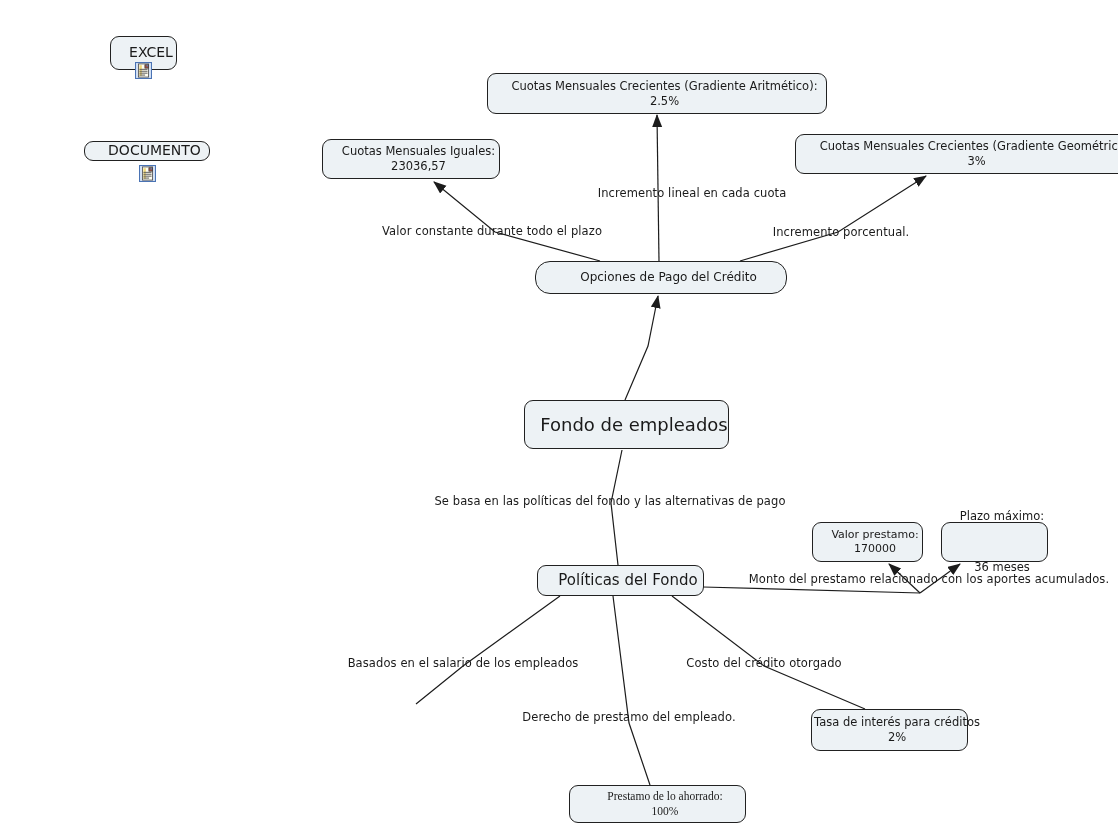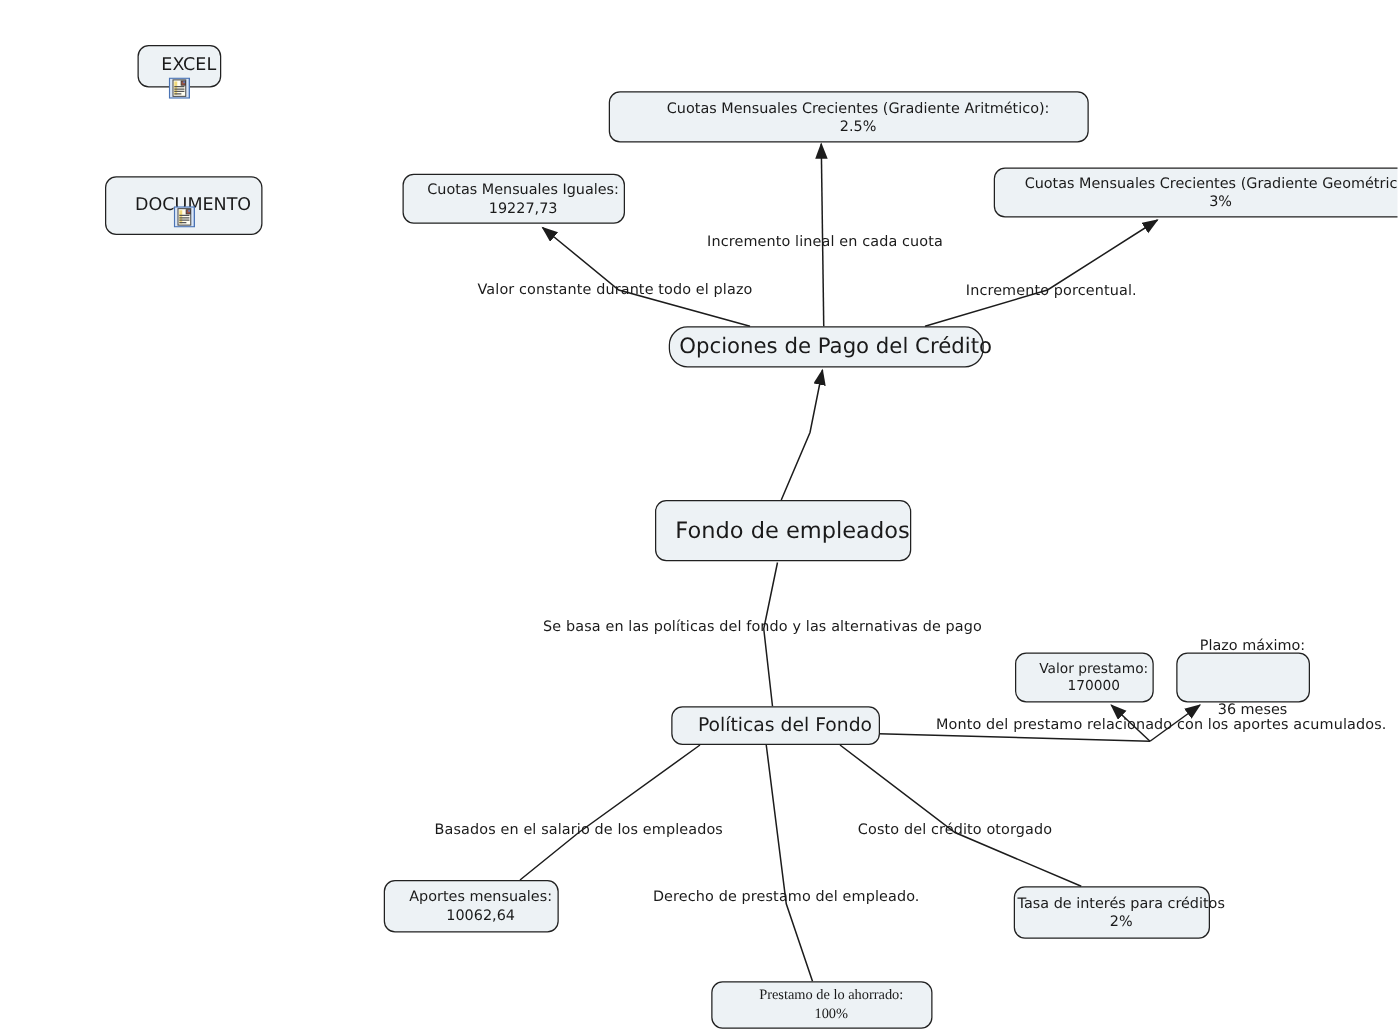--- a/index.html
+++ b/index.html
@@ -79,21 +79,21 @@
       <polyline points="625,400 648,346 658,296" marker-end="url(#arrowhead)"></polyline>
       <polyline points="622,450 611,503 618,565"></polyline>
       <polyline points="703,587 920,593"></polyline>
       <polyline points="920,593 889,564" marker-end="url(#arrowhead)"></polyline>
       <polyline points="920,593 960,564" marker-end="url(#arrowhead)"></polyline>
       <polyline points="560,596 463,666 416,704"></polyline>
       <polyline points="613,596 629,723 650,785"></polyline>
       <polyline points="672,596 764,666 865,709"></polyline>
     </svg>
 
-<span class="link-label" style="left: 660px; top: 193px;">Incremento lineal en cada cuota</span>
+<span class="link-label" style="left: 692px; top: 193px;">Incremento lineal en cada cuota</span>
     <span class="link-label" style="left: 492px; top: 231px;">Valor constante durante todo el plazo</span>
     <span class="link-label" style="left: 841px; top: 232px;">Incremento porcentual.</span>
     <span class="link-label" style="left: 610px; top: 501px;">Se basa en las políticas del fondo y las alternativas de pago</span>
     <span class="link-label" style="left: 929px; top: 579px;">Monto del prestamo relacionado con los aportes acumulados.</span>
     <span class="link-label" style="left: 463px; top: 663px;">Basados en el salario de los empleados</span>
     <span class="link-label" style="left: 629px; top: 717px;">Derecho de prestamo del empleado.</span>
     <span class="link-label" style="left: 764px; top: 663px;">Costo del crédito otorgado</span>
     <div class="node" style="left: 110px; top: 36px; width: 67px; height: 34px; font-size: 14px;">
       <div class="node-line">EXCEL</div>
     </div>
@@ -101,67 +101,63 @@
     <rect x="0.5" y="0.5" width="15" height="15" fill="#d9e6f8" stroke="#4a73b4" stroke-width="1"></rect>
     <rect x="3.2" y="1.8" width="9.6" height="12.4" fill="#fffdf0" stroke="#4d4d4d" stroke-width="0.8"></rect>
     <rect x="4.2" y="3" width="2.2" height="10" fill="#f0d879"></rect>
     <rect x="9.3" y="2.6" width="3.2" height="3.2" fill="#9c5244" stroke="#333333" stroke-width="0.6"></rect>
     <rect x="10.9" y="2.9" width="1.3" height="1.3" fill="#5d7fc0"></rect>
     <line x1="4.2" y1="6.9" x2="11.8" y2="6.9" stroke="#555555" stroke-width="0.9"></line>
     <line x1="4.2" y1="8.7" x2="11.8" y2="8.7" stroke="#555555" stroke-width="0.9"></line>
     <line x1="4.2" y1="10.5" x2="11.8" y2="10.5" stroke="#555555" stroke-width="0.9"></line>
     <line x1="4.2" y1="12.3" x2="9.5" y2="12.3" stroke="#555555" stroke-width="0.9"></line>
   </svg>
-    <div class="node" style="left: 84px; top: 141px; width: 126px; height: 47px; font-size: 14px;">
+    <div class="node" style="left: 84px; top: 141px; width: 126px; height: 20px; font-size: 14px;">
       <div class="node-line">DOCUMENTO</div>
     </div>
     <svg viewBox="0 0 16 16" width="17" height="17" class="resource-icon" style="left: 138.5px; top: 165px;">
     <rect x="0.5" y="0.5" width="15" height="15" fill="#d9e6f8" stroke="#4a73b4" stroke-width="1"></rect>
     <rect x="3.2" y="1.8" width="9.6" height="12.4" fill="#fffdf0" stroke="#4d4d4d" stroke-width="0.8"></rect>
     <rect x="4.2" y="3" width="2.2" height="10" fill="#f0d879"></rect>
     <rect x="9.3" y="2.6" width="3.2" height="3.2" fill="#9c5244" stroke="#333333" stroke-width="0.6"></rect>
     <rect x="10.9" y="2.9" width="1.3" height="1.3" fill="#5d7fc0"></rect>
     <line x1="4.2" y1="6.9" x2="11.8" y2="6.9" stroke="#555555" stroke-width="0.9"></line>
     <line x1="4.2" y1="8.7" x2="11.8" y2="8.7" stroke="#555555" stroke-width="0.9"></line>
     <line x1="4.2" y1="10.5" x2="11.8" y2="10.5" stroke="#555555" stroke-width="0.9"></line>
     <line x1="4.2" y1="12.3" x2="9.5" y2="12.3" stroke="#555555" stroke-width="0.9"></line>
   </svg>
-    <div class="node" style="left: 487px; top: 73px; width: 384px; height: 41px; font-size: 11.5px;">
+    <div class="node" style="left: 487px; top: 73px; width: 340px; height: 41px; font-size: 11.5px;">
       <div class="node-line">Cuotas Mensuales Crecientes (Gradiente Aritmético):</div>
       <div class="node-line">2.5%</div>
     </div>
     <div class="node" style="left: 322px; top: 139px; width: 178px; height: 40px; font-size: 11.5px;">
       <div class="node-line">Cuotas Mensuales Iguales:</div>
-      <div class="node-line">19227,73</div>
+      <div class="node-line">23036,57</div>
     </div>
     <div class="node" style="left: 795px; top: 134px; width: 348px; height: 40px; font-size: 11.5px;">
       <div class="node-line">Cuotas Mensuales Crecientes (Gradiente Geométrico):</div>
       <div class="node-line">3%</div>
     </div>
-    <div class="node" style="left: 535px; top: 261px; width: 252px; height: 33px; font-size: 17px; border-radius: 15px;">
+    <div class="node" style="left: 535px; top: 261px; width: 252px; height: 33px; font-size: 12px; border-radius: 15px;">
       <div class="node-line">Opciones de Pago del Crédito</div>
     </div>
     <div class="node" style="left: 524px; top: 400px; width: 205px; height: 49px; font-size: 18px;">
       <div class="node-line">Fondo de empleados</div>
     </div>
     <div class="node" style="left: 537px; top: 565px; width: 167px; height: 31px; font-size: 15px;">
       <div class="node-line">Políticas del Fondo</div>
     </div>
     <div class="node" style="left: 812px; top: 522px; width: 111px; height: 40px; font-size: 11px;">
       <div class="node-line">Valor prestamo:</div>
       <div class="node-line">170000</div>
     </div>
     <div class="node" style="left: 941px; top: 522px; width: 107px; height: 40px; font-size: 11.5px; gap: 36px;">
       <div class="node-line">Plazo máximo:</div>
       <div class="node-line">36 meses</div>
     </div>
-    <div class="node" style="left: 307px; top: 704px; width: 140px; height: 42px; font-size: 11.5px;">
-      <div class="node-line">Aportes mensuales:</div>
-      <div class="node-line">10062,64</div>
-    </div>
     <div class="node" style="left: 811px; top: 709px; width: 157px; height: 42px; font-size: 11.5px;">
       <div class="node-line">Tasa de interés para créditos</div>
       <div class="node-line">2%</div>
     </div>
     <div class="node" style="left: 569px; top: 785px; width: 177px; height: 38px; font-size: 11.5px; font-family: Liberation Serif, serif;">
       <div class="node-line">Prestamo de lo ahorrado:</div>
       <div class="node-line">100%</div>
     </div>
   </div>
 

